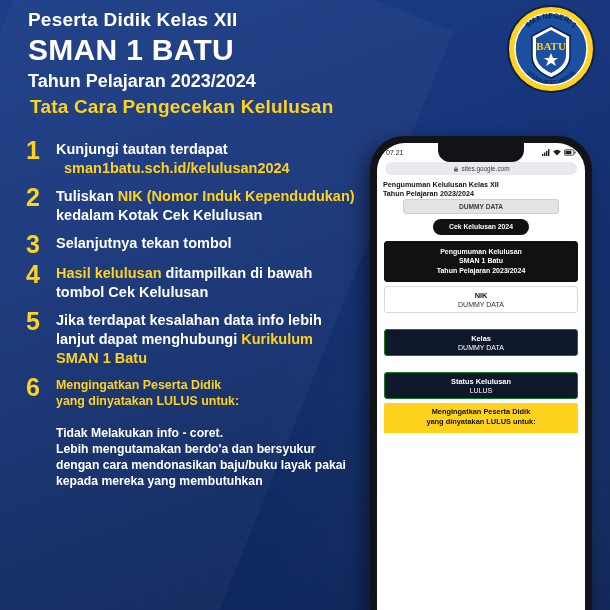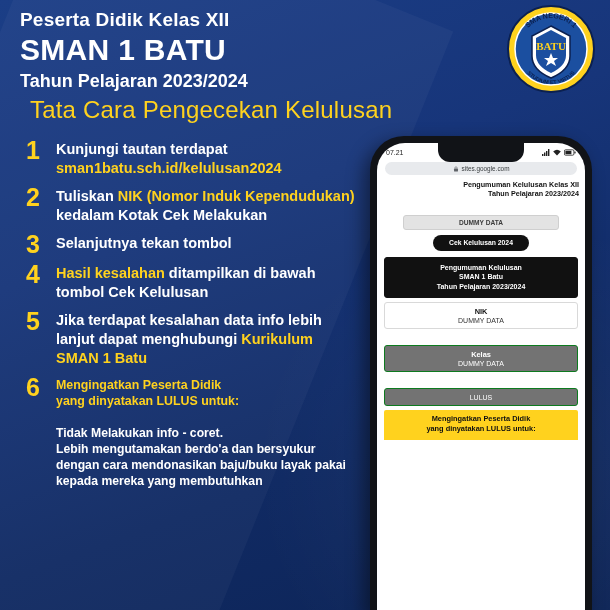--- a/index.html
+++ b/index.html
@@ -31,43 +31,43 @@
     bottom: -120px; right: -160px;
     width: 520px; height: 520px;
     border-radius: 50%;
     background: radial-gradient(circle, rgba(255,255,255,0.05) 0%, rgba(255,255,255,0) 70%);
     pointer-events: none;
   }
 
   
   .header {
     position: absolute;
-    top: 8px; left: 20px;
+    top: 8px; left: 28px;
     width: 420px;
     z-index: 5;
   }
   .header .line1 {
     font-size: 19px; font-weight: bold; letter-spacing: 0.2px;
     line-height: 24px;
   }
   .header .line2 {
     font-size: 30px; font-weight: bold; letter-spacing: 0.3px;
     line-height: 34px;
     margin-top: 1px;
   }
   .header .line3 {
     font-size: 18px; font-weight: bold;
     line-height: 24px;
     margin-top: 2px;
   }
   .subtitle {
     position: absolute;
     top: 96px; left: 30px;
-    font-size: 24px;
-    font-weight: normal;
+    font-size: 19px;
+    font-weight: bold;
     color: #ffd21e;
     letter-spacing: 0.2px;
     z-index: 5;
   }
 
   
   .logo-wrap {
     position: absolute;
     top: 4px; right: 14px;
     width: 90px; height: 92px;
@@ -95,21 +95,21 @@
     text-align: left;
   }
   .step-text {
     flex: 1;
     font-size: 14.5px;
     line-height: 19px;
     font-weight: bold;
     color: #ffffff;
   }
   .hl { color: #ffd21e; }
-  .link { color: #ffd21e; }
+  .link { color: #ffd21e; margin-left: 8px; }
   .step6 .step-text { font-size: 12.4px; line-height: 16px; }
   .step6 .sub { color: #ffffff; font-weight: bold; font-size: 12.2px; line-height: 16px; }
 
   
   .phone {
     position: absolute;
     top: 136px; left: 370px;
     width: 222px; height: 478px;
     background: #111317;
     border-radius: 34px 34px 0 0;
@@ -149,26 +149,26 @@
     background: #e8eaed;
     border-radius: 7px;
     display: flex;
     align-items: center;
     justify-content: center;
     gap: 3px;
     font-size: 6.4px;
     color: #3c4043;
   }
   .site-head {
-    text-align: right;
+    text-align: left;
     font-size: 7.2px;
     font-weight: bold;
     line-height: 9.4px;
     color: #111;
-    padding: 2px 6px 16px 6px;
+    padding: 2px 6px 0 6px;
   }
   .dummy-box {
     margin: 0 26px 5px 26px;
     height: 15px;
     background: #e3e3e3;
     border: 1px solid #cfcfcf;
     border-radius: 3px;
     display: flex; align-items: center; justify-content: center;
     font-size: 6.6px; color: #3b3b3b; font-weight: bold;
   }
@@ -194,21 +194,21 @@
     color: #fff;
     border-color: #111111;
     font-size: 7px;
     line-height: 9.6px;
     font-weight: bold;
     padding: 5px 3px;
   }
   .card .lbl { font-size: 7.4px; font-weight: bold; color: #111; }
   .card .val { font-size: 7px; color: #333; margin-top: 1px; }
   .card.green {
-    background: #737373;
+    background: #0f172a;
     border-color: #0d7a1f;
     margin-top: 16px;
   }
   .card.green .lbl, .card.green .val { color: #ffffff; }
   .yellow-note {
     margin: 0 7px;
     background: #ffd21e;
     color: #111111;
     font-size: 7.4px;
     font-weight: bold;
@@ -255,35 +255,35 @@
       <div class="step-num">1</div>
       <div class="step-text">
         <span>Kunjungi tautan terdapat</span><br>
         <span class="link">sman1batu.sch.id/kelulusan2024</span>
       </div>
     </div>
 
     <div class="step">
       <div class="step-num">2</div>
       <div class="step-text">
-        <span>Tuliskan </span><span class="hl">NIK (Nomor Induk Kependudukan)</span><span> kedalam Kotak Cek Melakukan</span>
+        <span>Tuliskan </span><span class="hl">NIK (Nomor Induk Kependudukan)</span><span> kedalam Kotak Cek Kelulusan</span>
       </div>
     </div>
 
     <div class="step">
       <div class="step-num">3</div>
       <div class="step-text">
         <span>Selanjutnya tekan tombol</span><br>
       </div>
     </div>
 
     <div class="step">
       <div class="step-num">4</div>
       <div class="step-text">
-        <span class="hl">Hasil kesalahan</span><span> ditampilkan di bawah tombol Cek Kelulusan</span>
+        <span class="hl">Hasil kelulusan</span><span> ditampilkan di bawah tombol Cek Kelulusan</span>
       </div>
     </div>
 
     <div class="step">
       <div class="step-num">5</div>
       <div class="step-text">
         <span>Jika terdapat kesalahan data info lebih lanjut dapat menghubungi </span><span class="hl">Kurikulum SMAN 1 Batu</span>
       </div>
     </div>
 
@@ -352,20 +352,21 @@
         <div class="val">DUMMY DATA</div>
       </div>
 
 
       <div class="card green">
         <div class="lbl">Kelas</div>
         <div class="val">DUMMY DATA</div>
       </div>
 
       <div class="card green">
+        <div class="lbl">Status Kelulusan</div>
         <div class="val">LULUS</div>
       </div>
 
       <div class="yellow-note">
         <div>Mengingatkan Peserta Didik</div>
         <div>yang dinyatakan LULUS untuk:</div>
       </div>
     </div>
   </div>
 

